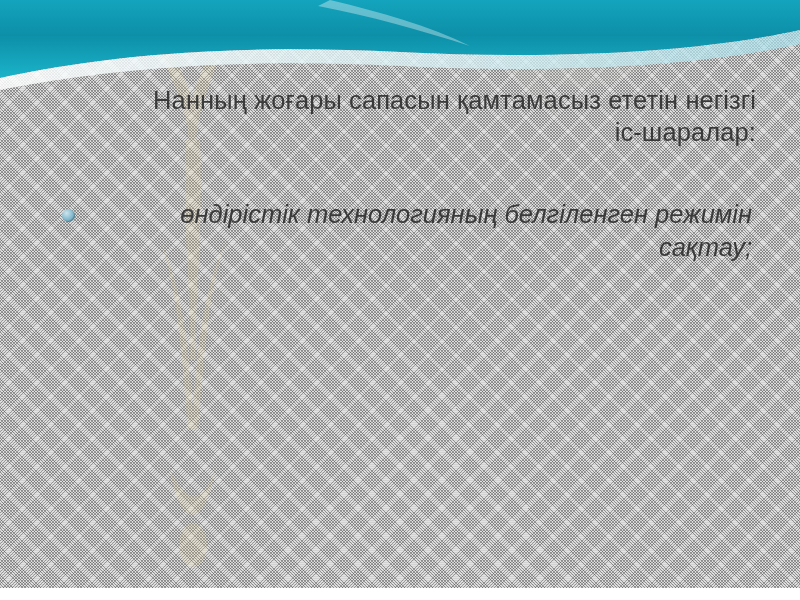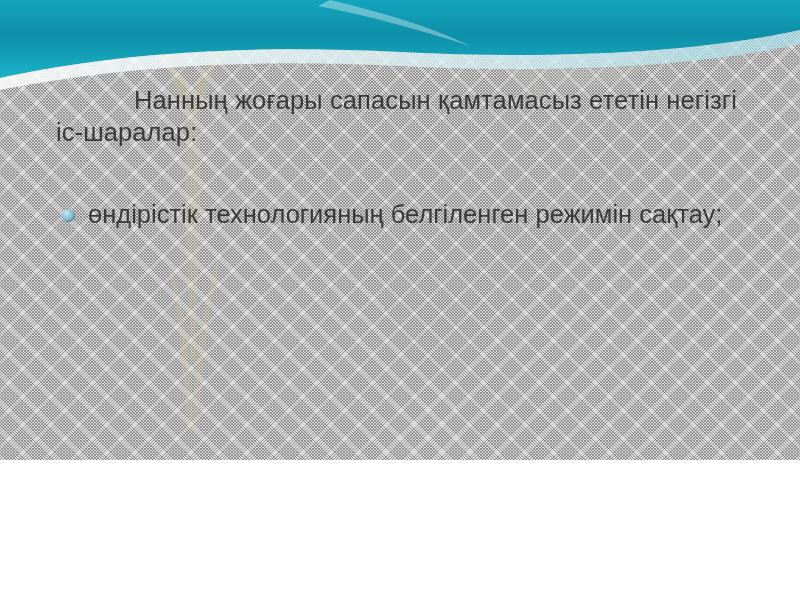--- a/index.html
+++ b/index.html
@@ -9,23 +9,24 @@
   body {
     width: 800px;
     height: 600px;
     overflow: hidden;
     font-family: "Liberation Sans", sans-serif;
   }
 
   #slide {
     position: relative;
     width: 800px;
-    height: 460px;
+    height: 588px;
     background: #cfcfcf;
     overflow: hidden;
+    text-align: right;
   }
 
   
   #texture {
     position: absolute;
     left: 0;
     top: 0;
     width: 800px;
     height: 600px;
     background-color: #d2d2d2;
@@ -82,20 +83,21 @@
     width: 700px;
   }
 
   .bullet-row {
     position: relative;
     padding-left: 36px;
     margin-bottom: 2px;
     font-size: 25.5px;
     line-height: 33px;
     color: #3a3a3a;
+    font-style: italic;
   }
 
   .bullet-dot {
     position: absolute;
     left: 10px;
     top: 11px;
     width: 13px;
     height: 13px;
     border-radius: 50%;
     background: radial-gradient(circle at 35% 32%, #cfe4ec 0%, #8fc2d4 42%, #4f93ad 100%);

